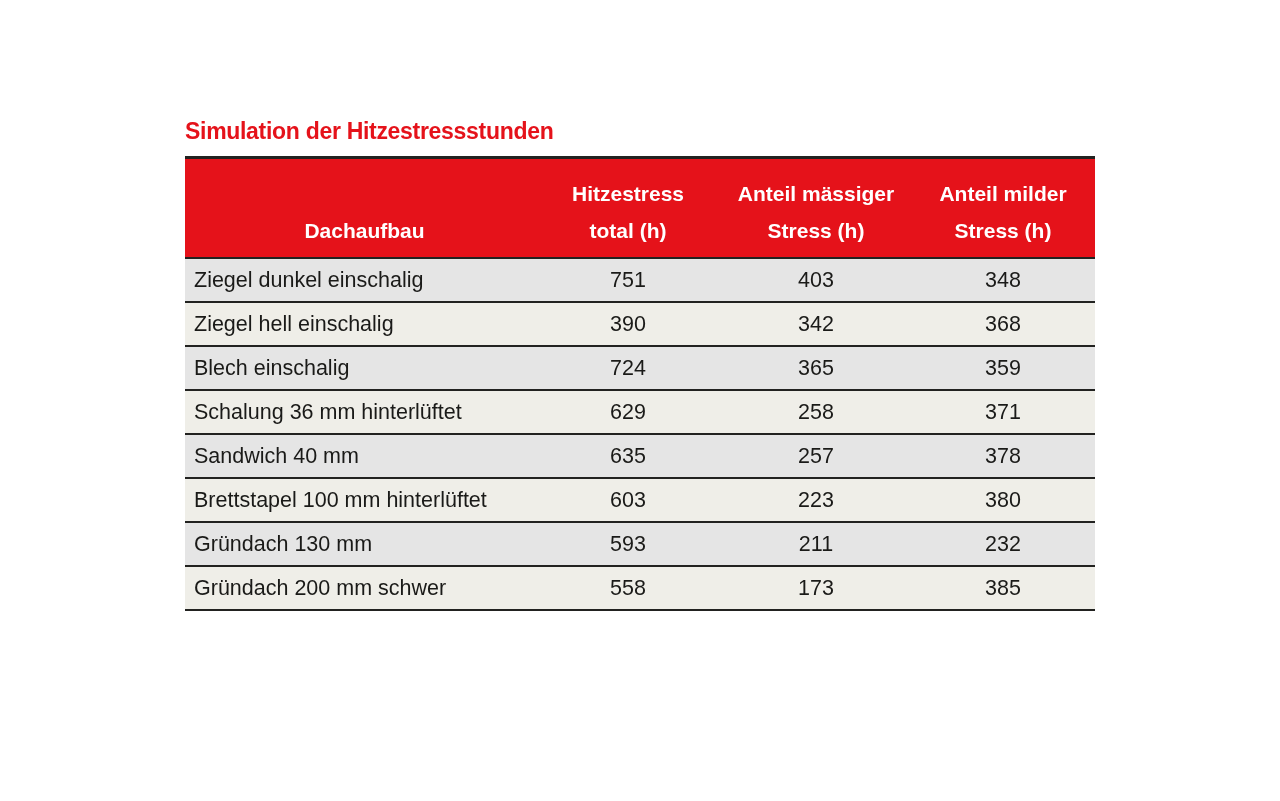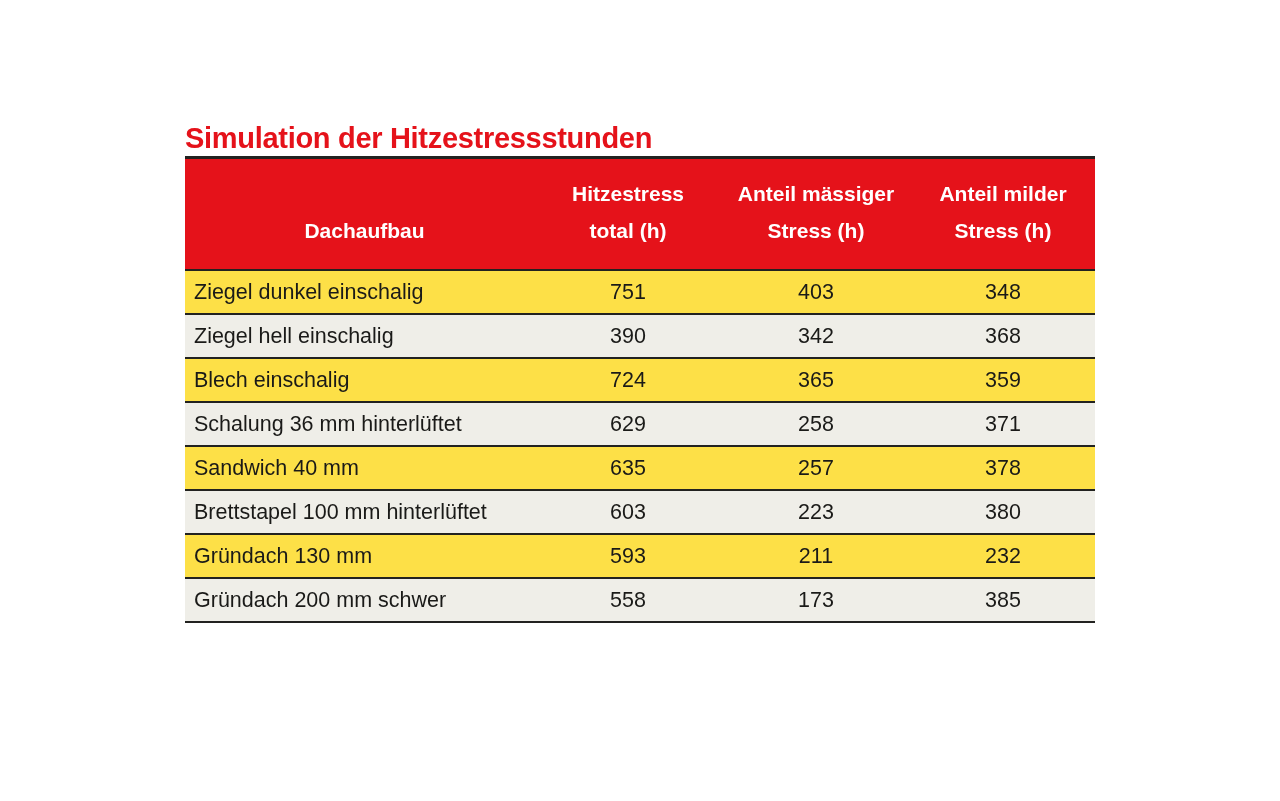--- a/index.html
+++ b/index.html
@@ -11,21 +11,21 @@
     width: 1280px;
     height: 801px;
     position: relative;
     font-family: "Liberation Sans", sans-serif;
     color: #1a1a18;
   }
   .page-title {
     position: absolute;
     left: 185px;
     top: 103px;
-    font-size: 29px;
+    font-size: 23px;
     font-weight: bold;
     color: #e5121a;
     letter-spacing: -0.3px;
     white-space: nowrap;
   }
   .table-wrap {
     position: absolute;
     left: 185px;
     top: 156px;
     width: 910px;
@@ -41,36 +41,36 @@
   col.c4 { width: 184px; }
 
   thead th {
     background: #e5121a;
     color: #ffffff;
     font-weight: bold;
     font-size: 21px;
     line-height: 37px;
     vertical-align: bottom;
     text-align: center;
-    padding: 0 0 20px 0;
+    padding: 0 0 8px 0;
     height: 90px;
     border-top: 3px solid #222220;
   }
   thead th.col-name {
     text-align: center;
     padding-left: 9px;
   }
   tbody td {
     font-size: 21.5px;
     height: 42px;
     text-align: center;
     vertical-align: middle;
     border-top: 2px solid #222220;
     padding: 0;
-    background: #fde047;
+    background: #e5e5e5;
   }
   tbody td.cell-name {
     text-align: left;
     padding-left: 9px;
   }
   tbody tr:nth-child(even) td {
     background: #efeee8;
   }
   tbody tr:last-child td {
     border-bottom: 2px solid #222220;

